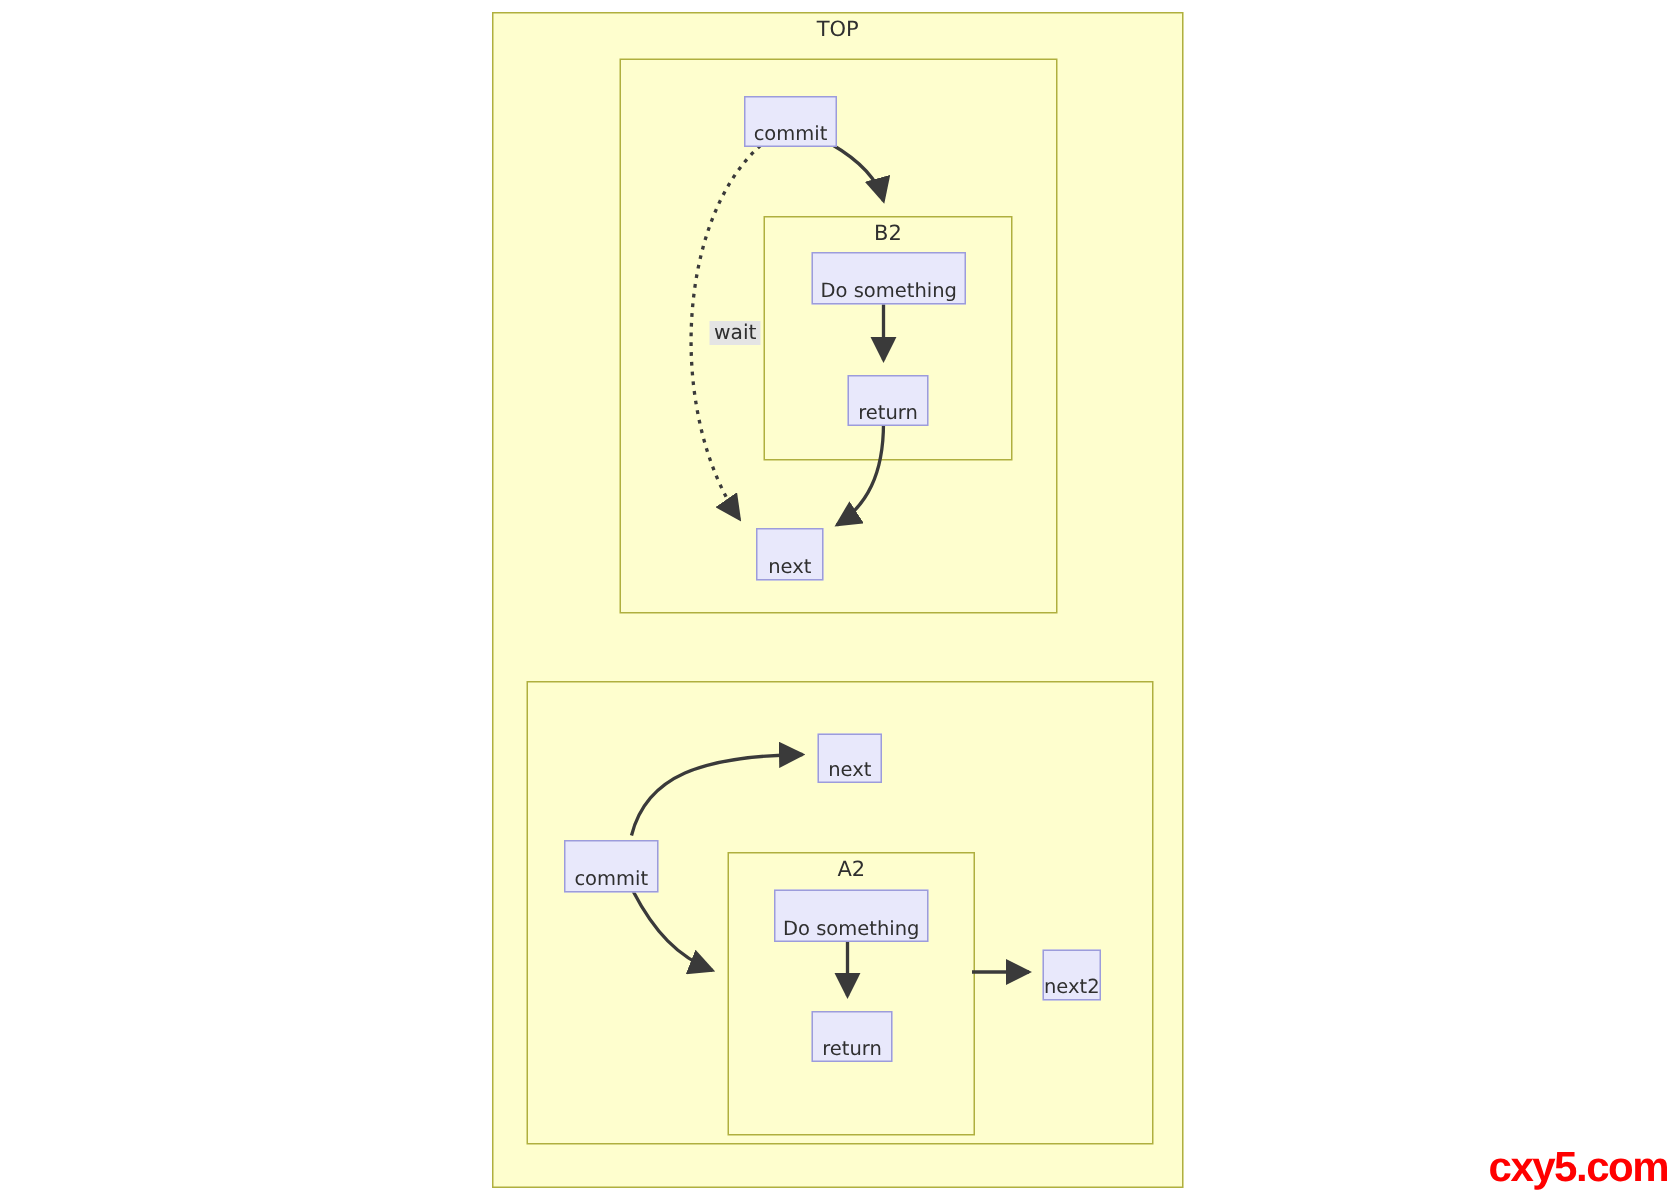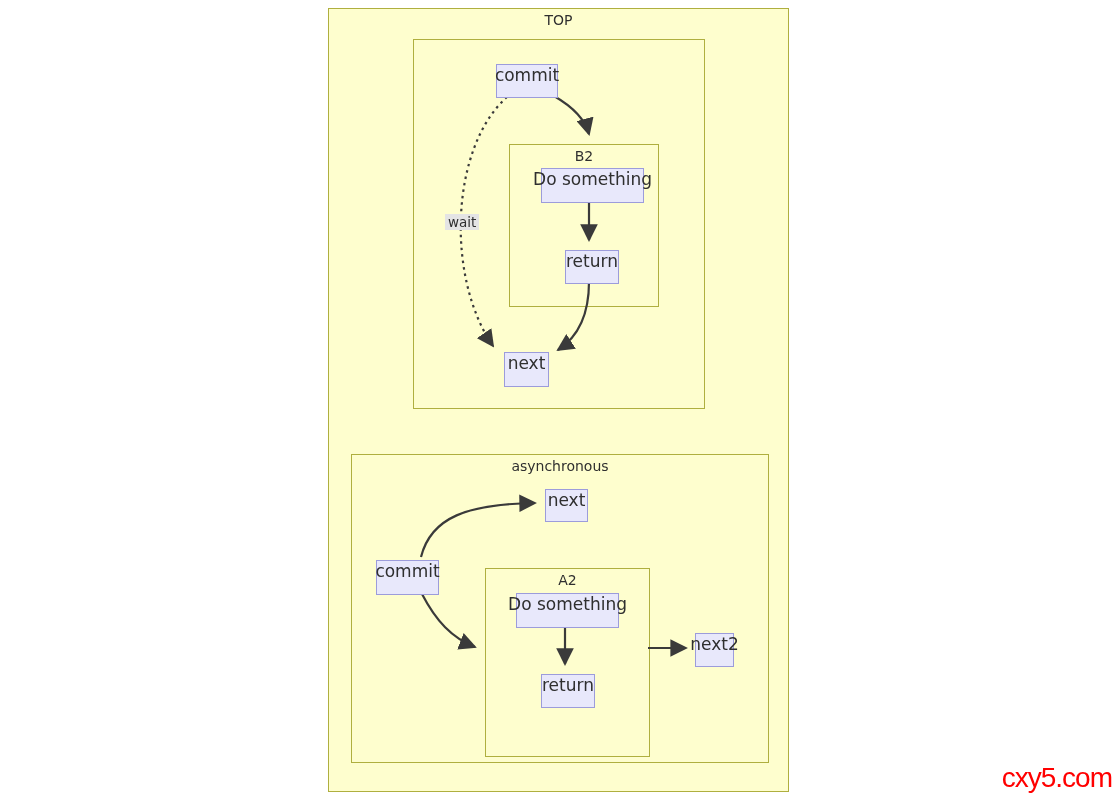--- a/index.html
+++ b/index.html
@@ -33,92 +33,92 @@
     text-align:center;
     font-size:14px;
     color:var(--text);
     user-select:none;
   }
   .node{
     position:absolute;
     background:var(--node-fill);
     border:1.5px solid var(--node-border);
     box-sizing:border-box;
-    display:flex;align-items:flex-start;justify-content:center;
-    font-size:17px;
+    display:flex;align-items:flex-end;justify-content:center;
+    font-size:13px;
     white-space:nowrap;
     z-index:3;
   }
   .edge-label{
     position:absolute;
     background:var(--edge-label-bg);
     padding:0 3px;
     font-size:13.5px;
     z-index:4;
+    margin-left:28px;
   }
   #edge-layer{
     position:absolute;top:0;left:0;
     width:1116px;height:801px;
     z-index:2;
     pointer-events:none;
   }
   .edge{
     fill:none;
     stroke:var(--arrow);
     stroke-width:2.2px;
   }
   .edge.dotted{
     stroke-dasharray:2.5 4;
   }
   .watermark{
     position:absolute;
     top:762px;right:4px;
     font-family:"Liberation Sans","DejaVu Sans",sans-serif;
-    font-weight:normal;
+    font-weight:bold;
     font-size:28px;
     color:var(--watermark);
     letter-spacing:-1px;
     z-index:5;
   }
 </style>
 </head>
 <body>
 
 <div id="canvas">
 
   <div class="frame" style="left:328px;top:8px;width:461px;height:784px;padding-left:24px;">
     <div class="frame-title">TOP</div>
 
     <div class="frame" style="left:84px;top:30px;width:292px;height:370px;">
 
       <div class="node" style="left:82px;top:24px;width:62px;height:34px;">
         <span>commit</span>
       </div>
 
-      <div class="frame" style="left:95px;top:104px;width:150px;height:163px;">
+      <div class="frame" style="left:95px;top:104px;width:166px;height:163px;">
         <div class="frame-title">B2</div>
 
         <div class="node" style="left:31px;top:23px;width:103px;height:35px;">
           <span>Do something</span>
         </div>
 
         <div class="node" style="left:55px;top:105px;width:54px;height:34px;">
           <span>return</span>
         </div>
       </div>
 
       <div class="node" style="left:90px;top:312px;width:45px;height:35px;">
         <span>next</span>
       </div>
 
       <div class="edge-label" style="left:31px;top:174px;">wait</div>
     </div>
 
     <div class="frame" style="left:22px;top:445px;width:418px;height:309px;">
-      <div class="frame-title">asynchronous</div>
 
       <div class="node" style="left:193px;top:34px;width:43px;height:33px;">
         <span>next</span>
       </div>
 
       <div class="node" style="left:24px;top:105px;width:63px;height:35px;">
         <span>commit</span>
       </div>
 
       <div class="frame" style="left:133px;top:113px;width:165px;height:189px;">

